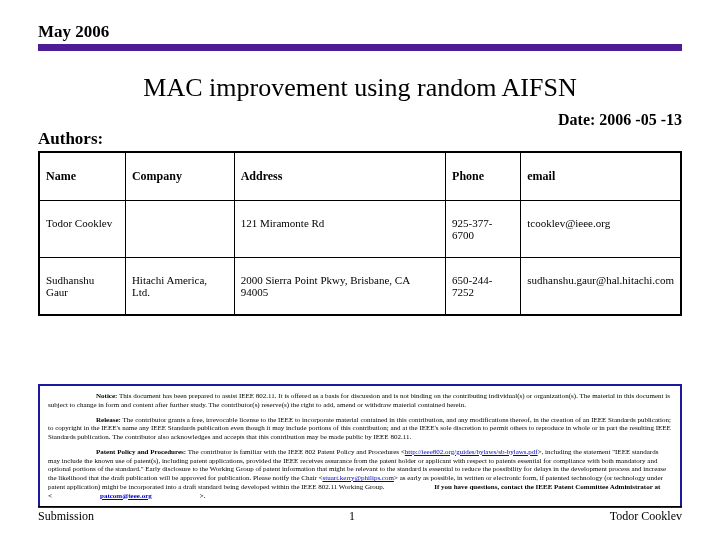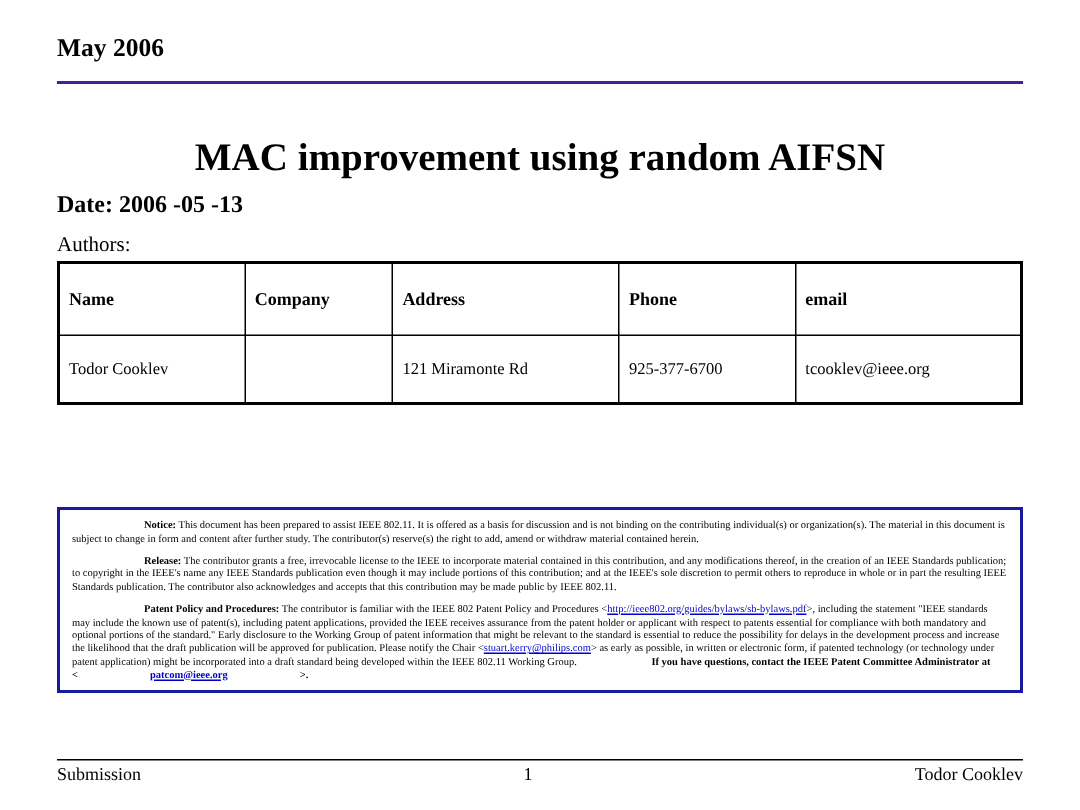--- a/index.html
+++ b/index.html
@@ -10,39 +10,38 @@
     font-family: "Times New Roman", Times, serif;
     color: #000;
     position: relative;
     padding: 22px 38px 0 38px;
   }
   .hdr {
     display: flex;
     justify-content: space-between;
     font-size: 17px;
     font-weight: bold;
-    border-bottom: 2px solid #4c1d95;
-    padding-bottom: 12px;
+    border-bottom: 7px solid #4c1d95;
+    padding-bottom: 2px;
   }
   .title {
     text-align: center;
     font-size: 26px;
-    font-weight: bold;
-    margin-top: 34px;
+    font-weight: normal;
+    margin-top: 22px;
   }
   .date {
-    text-align: left;
+    text-align: right;
     font-size: 16px;
     font-weight: bold;
     margin-top: 8px;
   }
   .authors-label {
-    font-size: 14px;
-    font-weight: normal;
-    margin-top: 10px;
+    font-size: 17px;
+    font-weight: bold;
     margin-bottom: 2px;
   }
   table.authors {
     width: 100%;
     border-collapse: collapse;
     font-size: 11px;
     border: 2px solid #000;
   }
   table.authors th, table.authors td {
     border: 1px solid #000;
@@ -97,20 +96,27 @@
     <th>Phone</th>
     <th>email</th>
   </tr>
   <tr>
     <td>Todor Cooklev</td>
     <td></td>
     <td>121 Miramonte Rd</td>
     <td>925-377-6700</td>
     <td>tcooklev@ieee.org</td>
   </tr>
+  <tr>
+    <td>Sudhanshu Gaur</td>
+    <td>Hitachi America, Ltd.</td>
+    <td>2000 Sierra Point Pkwy, Brisbane, CA 94005</td>
+    <td>650-244-7252</td>
+    <td>sudhanshu.gaur@hal.hitachi.com</td>
+  </tr>
 </tbody>
   </table>
 
 <div class="notice-box">
   <p>
     <span class="lead">Notice:</span><span> This document has been prepared to assist IEEE 802.11. It is offered as a basis for discussion and is not binding on the contributing individual(s) or organization(s). The material in this document is subject to change in form and content after further study. The contributor(s) reserve(s) the right to add, amend or withdraw material contained herein.</span>
   </p>
   <p>
     <span class="lead">Release:</span><span> The contributor grants a free, irrevocable license to the IEEE to incorporate material contained in this contribution, and any modifications thereof, in the creation of an IEEE Standards publication; to copyright in the IEEE's name any IEEE Standards publication even though it may include portions of this contribution; and at the IEEE's sole discretion to permit others to reproduce in whole or in part the resulting IEEE Standards publication. The contributor also acknowledges and accepts that this contribution may be made public by IEEE 802.11.</span>
   </p>

